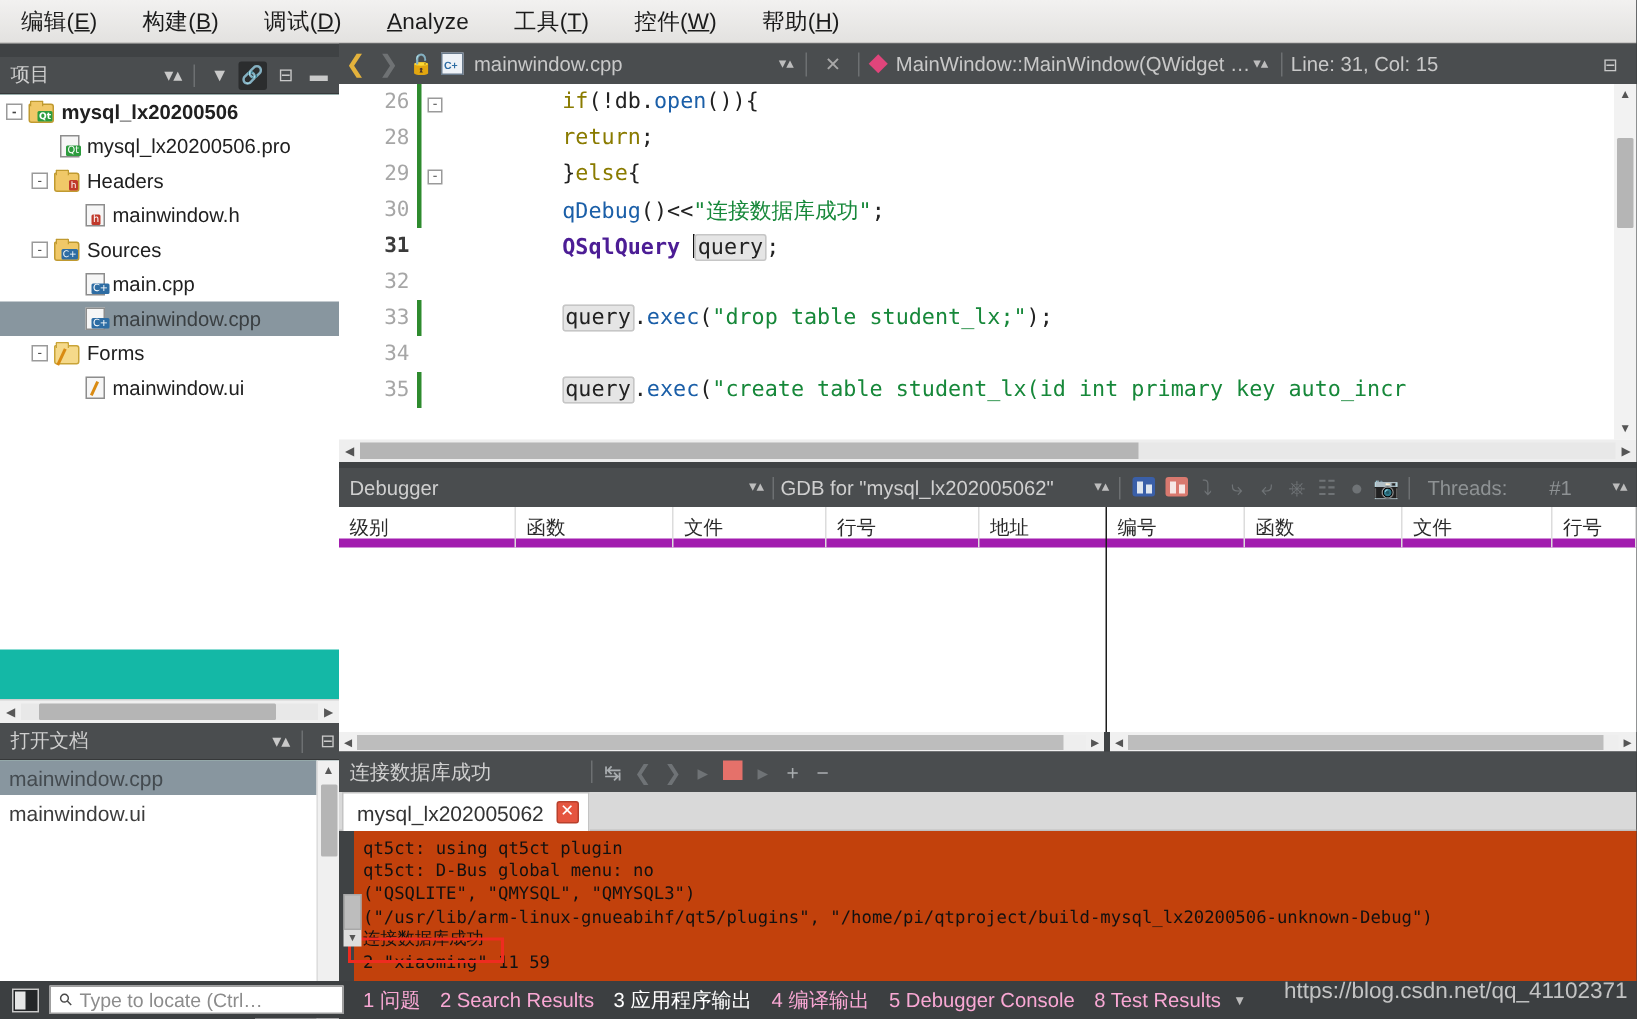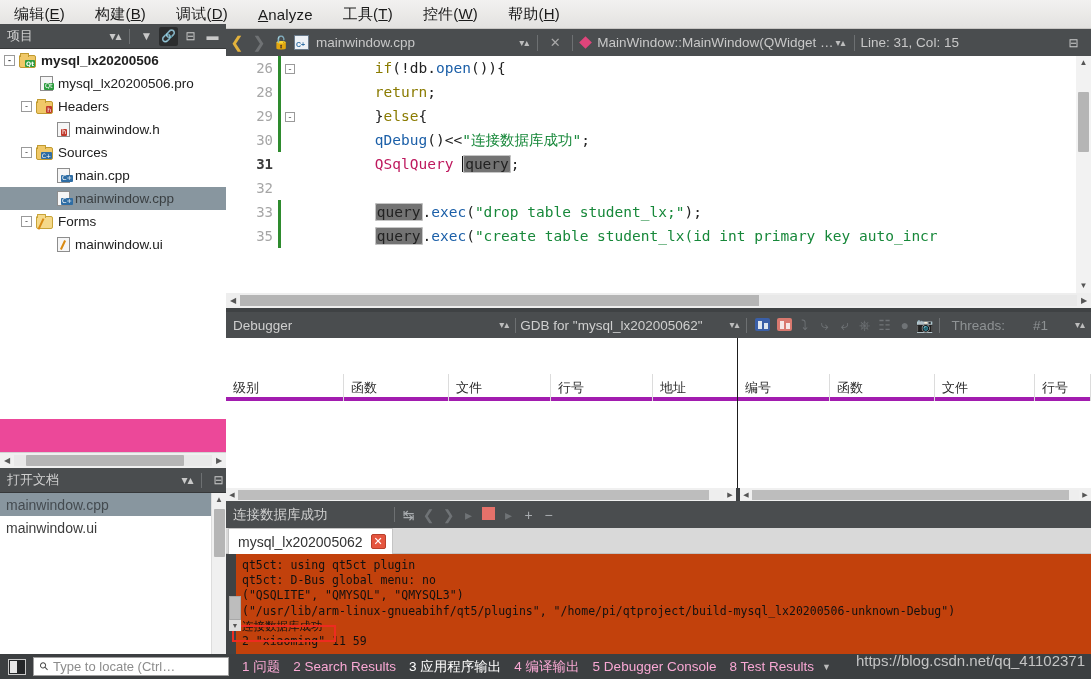--- a/index.html
+++ b/index.html
@@ -18,21 +18,21 @@
     border-bottom: 1px solid #c8c6c4;
     display: flex; align-items: center; padding-left: 14px;
   }
   .menu-item {
     font-size: 15px; color: #1b1b1b; margin-right: 30px;
     white-space: nowrap; letter-spacing: 0.2px;
   }
   .menu-item u { text-decoration: underline; }
 
   
-  .left-col { position: absolute; left: 0; top: 24px; width: 226px; height: 621px; background: #ec4899; }
+  .left-col { position: absolute; left: 0; top: 38px; width: 226px; height: 621px; background: #14b8a6; }
 
   .panel-head {
     height: 25px; background: #4a4d4f; display: flex; align-items: center;
     padding: 0 4px 0 7px; color: #cfcfcf; font-size: 13px;
     border-bottom: 1px solid #363839;
   }
   .panel-head .title { flex: 0 0 auto; white-space: nowrap; }
   .panel-head .spacer { flex: 1 1 auto; }
   .hico {
     width: 19px; height: 19px; display: inline-flex; align-items: center; justify-content: center;
@@ -127,43 +127,43 @@
   }
   .gutter.cur { color: #3b3b3b; font-weight: bold; }
   .markbar { width: 3px; height: 24px; flex: 0 0 auto; background: transparent; }
   .markbar.on { background: #2e8b2e; }
   .foldcol { width: 18px; flex: 0 0 auto; text-align: center; color: #8a8a8a; font-size: 11px; }
   .foldbox {
     display: inline-block; width: 10px; height: 10px; border: 1px solid #9a9a9a;
     line-height: 9px; font-size: 9px; text-align: center; color: #555; background: #fff;
   }
   .codetext { padding-left: 6px; }
-  .kw { color: #be185d; font-weight: normal; }
+  .kw { color: #4c1d95; font-weight: bold; }
   .kw2 { color: #8a7b00; }
   .fn { color: #1b5fa8; }
   .str { color: #17883a; }
   .plain { color: #222; }
-  .tok-hl { background: #737373; border: 1px solid #c6c6c6; border-radius: 2px; padding: 0 1px; color: #222; }
+  .tok-hl { background: #e5e5e5; border: 1px solid #c6c6c6; border-radius: 2px; padding: 0 1px; color: #222; }
   .caret { display: inline-block; width: 1px; height: 16px; background: #111; vertical-align: -3px; }
 
   .ed-vscroll { position: absolute; right: 0; top: 56px; width: 15px; height: 237px; background: #f2f2f2; }
   .ed-hscroll { position: absolute; left: 226px; top: 293px; width: 865px; height: 15px; background: #eee; display: flex; align-items: center; }
 
   
   .dbg-head {
     position: absolute; left: 226px; top: 312px; width: 865px; height: 26px;
     background: #4a4d4f; display: flex; align-items: center; color: #cfcfcf; font-size: 13.5px;
     padding-left: 7px;
   }
   .dbg-head .lbl { white-space: nowrap; }
   .dico { width: 19px; height: 18px; margin-left: 3px; position: relative; display: inline-block; }
   .threads { color: #8e9294; margin-left: 8px; font-size: 13.5px; white-space: nowrap; }
 
   .dbg-table { position: absolute; left: 226px; top: 338px; width: 865px; height: 150px; background: #fff; }
-  .dbg-cols { display: flex; height: 27px; border-bottom: 4px solid #a21caf; margin-top: 36px; }
+  .dbg-cols { display: flex; height: 27px; border-bottom: 6px solid #a21caf; }
   .dbg-col {
     font-size: 13px; color: #2b2b2b; display: flex; align-items: center; padding-left: 7px;
     border-right: 1px solid #dcdcdc; height: 27px; white-space: nowrap;
   }
   .dbg-split { position: absolute; left: 737px; top: 338px; width: 1px; height: 150px; background: #1d1d1d; }
   .dbg-hsc { position: absolute; top: 488px; height: 13px; background: #f0f0f0; display: flex; align-items: center; }
 
   
   .out-head {
     position: absolute; left: 226px; top: 501px; width: 865px; height: 27px;
@@ -429,20 +429,26 @@
         <span class="gutter">32</span>
         <span class="markbar"></span>
         <span class="foldcol"></span>
         <span class="codetext"></span>
       </div>
       <div class="code-row">
         <span class="gutter">33</span>
         <span class="markbar on"></span>
         <span class="foldcol"></span>
         <span class="codetext"><span class="plain">&nbsp;&nbsp;&nbsp;&nbsp;&nbsp;&nbsp;&nbsp;&nbsp;</span><span class="tok-hl">query</span><span class="plain">.</span><span class="fn">exec</span><span class="plain">(</span><span class="str">"drop&nbsp;table&nbsp;student_lx;"</span><span class="plain">);</span></span>
+      </div>
+      <div class="code-row">
+        <span class="gutter">34</span>
+        <span class="markbar"></span>
+        <span class="foldcol"></span>
+        <span class="codetext"></span>
       </div>
       <div class="code-row">
         <span class="gutter">35</span>
         <span class="markbar on"></span>
         <span class="foldcol"></span>
         <span class="codetext"><span class="plain">&nbsp;&nbsp;&nbsp;&nbsp;&nbsp;&nbsp;&nbsp;&nbsp;</span><span class="tok-hl">query</span><span class="plain">.</span><span class="fn">exec</span><span class="plain">(</span><span class="str">"create&nbsp;table&nbsp;student_lx(id&nbsp;int&nbsp;primary&nbsp;key&nbsp;auto_incr</span></span>
       </div>
     </div>
 
   <div class="ed-vscroll">

